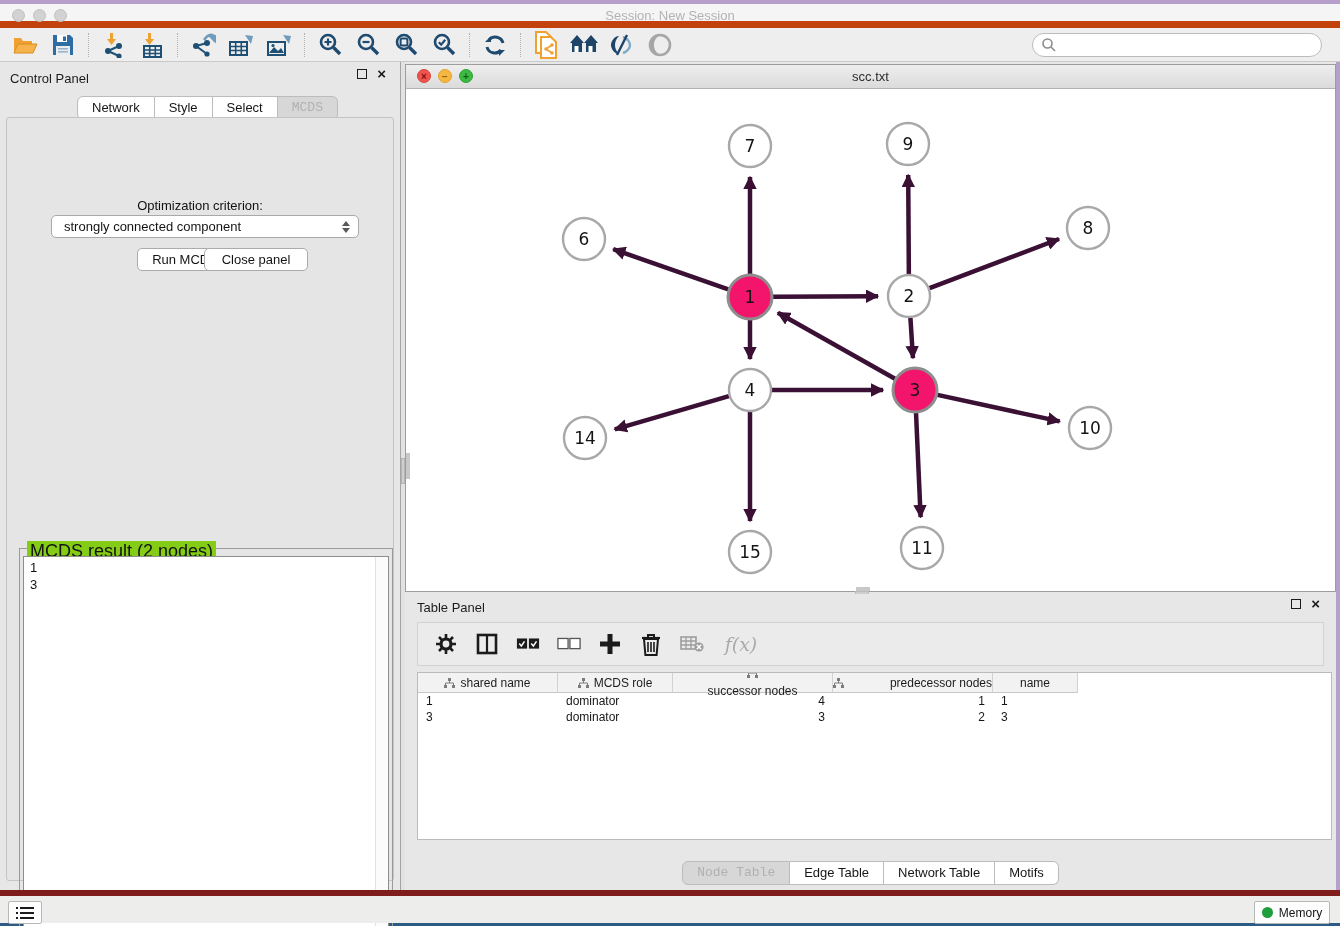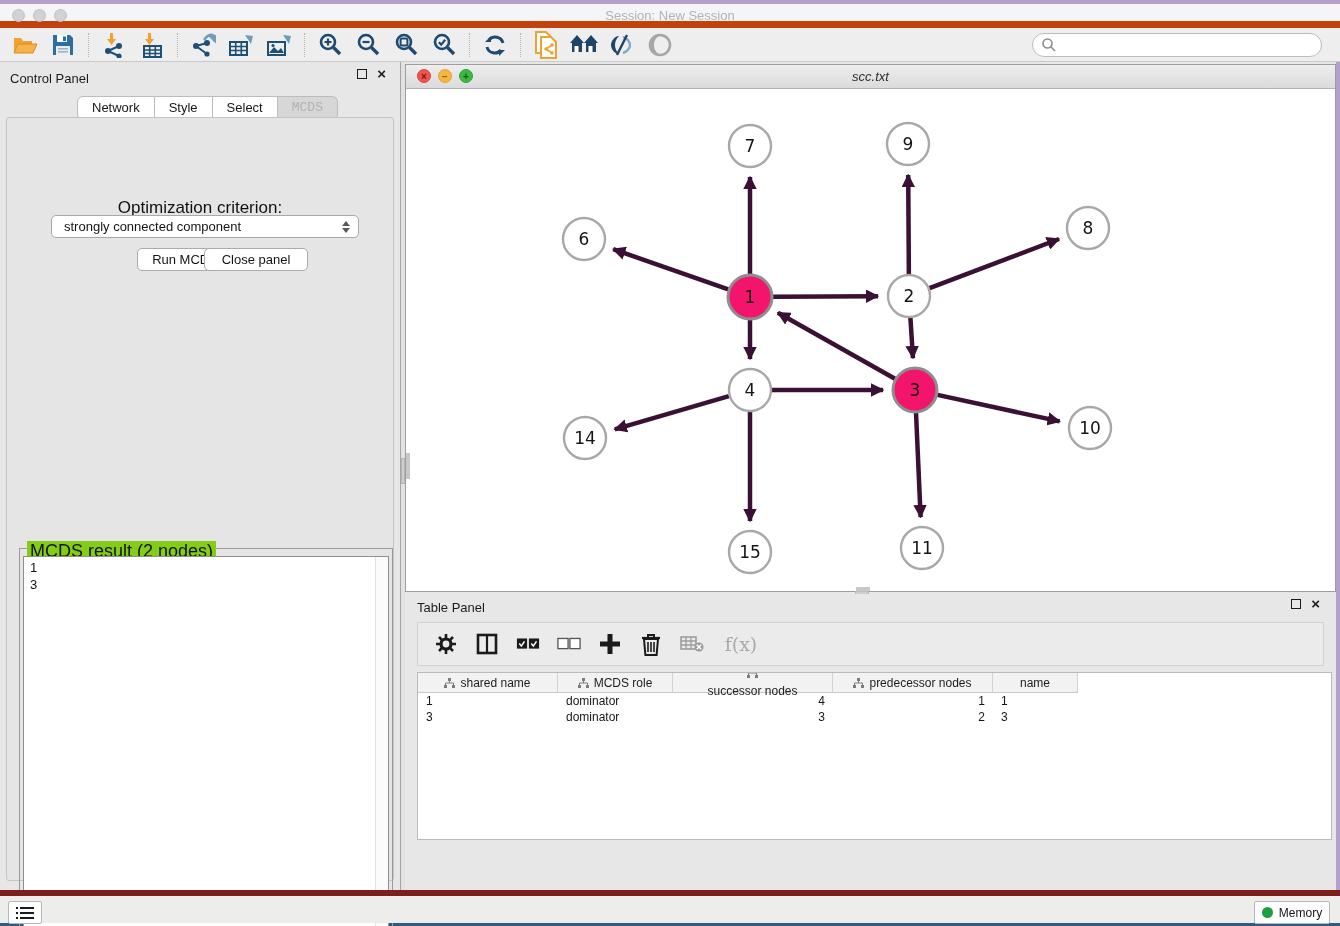--- a/index.html
+++ b/index.html
@@ -30,55 +30,55 @@
   .panel-head { position:absolute; left:10px; top:9px; font-size:13px; color:#1c1c1c; }
   .win-icons { position:absolute; top:7px; display:flex; gap:10px; align-items:center; }
   .ico-restore { width:10px; height:10px; border:1.6px solid #1b1b1b; display:inline-block; }
   .ico-close { font-size:15px; font-weight:bold; color:#1b1b1b; line-height:10px; }
   .segbar { position:absolute; display:flex; }
   .seg { font-size:13px; color:#161616; background:#fff; border:1px solid #bdbcbd; border-left:none; padding:3px 14px 4px 14px; cursor:default; }
   .seg:first-child { border-left:1px solid #bdbcbd; border-radius:6px 0 0 6px; }
   .seg:last-child { border-radius:0 6px 6px 0; }
   .seg.active { background:#d8d7d8; color:#b2b0b2;font-family:Liberation Mono, monospace; }
   .cp-content { position:absolute; left:6px; top:55px; width:388px; height:764px; background:#e6e5e6; border:1px solid #c5c4c5; border-radius:3px; }
-  .opt-label { position:absolute; left:0; width:100%; text-align:center; top:80px; font-size:17px; color:#111; }
+  .opt-label { position:absolute; left:0; width:100%; text-align:center; top:80px; font-size:13px; color:#111; }
   .selectbox { position:absolute; left:44px; top:97px; width:308px; height:23px; background:#fff; border:1px solid #aaa9aa; border-radius:5px; display:flex; align-items:center; padding:0 8px 0 12px; }
   .selectbox .val { flex:1; font-size:13px; color:#141414; }
   .stepper { display:flex; flex-direction:column; gap:2px; align-items:center; }
   .stepper .up { width:0; height:0; border-left:4px solid transparent; border-right:4px solid transparent; border-bottom:5px solid #5a5a5a; }
   .stepper .dn { width:0; height:0; border-left:4px solid transparent; border-right:4px solid transparent; border-top:5px solid #5a5a5a; }
   .btn { position:absolute; height:23px; background:#fff; border:1px solid #acabac; border-radius:5px; font-size:13px; color:#141414; display:flex; align-items:center; justify-content:center; }
   .groupbox { position:absolute; left:12px; top:430px; width:374px; height:384px; border:1px solid #9b9a9b; }
   .groupbox .legend { position:absolute; left:7px; top:-8px; background:#84cc16; padding:0 3px; font-size:18px; color:#131313; }
   .mcds-text { position:absolute; left:3px; top:7px; right:3px; bottom:3px; background:#fff; border:1px solid #8f8e8f; }
   .mcds-lines { position:absolute; left:6px; top:2px; font-size:13px; line-height:17px; color:#111; white-space:pre; }
   .mcds-scroll { position:absolute; right:0; top:0; bottom:0; width:13px; background:#fbfbfb; border-left:1px solid #e3e2e3; }
 
   
   .vsplit { left:400px; top:62px; width:5px; height:828px; background:#e3e2e3; border-left:1px solid #a5a4a5; }
   .vsplit .grab { position:absolute; left:0; top:396px; width:4px; height:26px; background:#cfcecf; border:1px solid #b5b4b5; }
   .hsplit-grab { left:855px; top:591px; width:14px; height:5px; background:#cfcecf; border:1px solid #bdbcbd; }
 
   
   .netwin { left:405px; top:64px; width:931px; height:528px; background:#fff; border:1px solid #9e9d9e; }
   .net-titlebar { position:absolute; left:0; top:0; right:0; height:24px; background:linear-gradient(#efeeef,#dcdbdc); border-bottom:1px solid #b3b2b3; }
-  .net-titlebar .title { position:absolute; left:0; right:0; top:4px; text-align:center; font-size:13px; color:#2d2d2d;font-style:italic; }
+  .net-titlebar .title { position:absolute; left:0; right:0; top:4px; text-align:center; font-size:13px; color:#2d2d2d; }
   .tl2 { width:14px; height:14px; border-radius:50%; font-size:10px; font-weight:bold; display:flex; align-items:center; justify-content:center; }
   .tl2.red { background:#ee544e; border:1px solid #d8443e; color:#7c100d; }
   .tl2.yel { background:#f5b73f; border:1px solid #e0a32e; color:#8a6116; }
   .tl2.grn { background:#3cb943; border:1px solid #2fa437; color:#0e5e12; }
   .net-canvas { position:absolute; left:0; top:24px; width:929px; height:502px; background:#fff; }
   .sb-left { position:absolute; left:0; top:388px; width:4px; height:26px; background:#c9c8c9; }
   .sb-bottom { position:absolute; left:450px; bottom:0; width:14px; height:4px; background:#c9c8c9; }
 
   
   .tpanel { left:405px; top:594px; width:931px; height:296px; background:#e8e7e8; }
   .tp-toolbar { position:absolute; left:12px; top:28px; width:907px; height:44px; background:#ecebec; border:1px solid #d3d2d3; display:flex; align-items:center; gap:17px; padding-left:16px; }
   .tp-tool { display:flex; align-items:center; justify-content:center; width:24px; height:24px; }
-  .fx { font-family:"DejaVu Serif", serif; font-size:19px; color:#aaa9aa; }
+  .fx { font-family:"DejaVu Serif", serif; font-style:italic; font-size:19px; color:#aaa9aa; }
   .dtable { position:absolute; left:12px; top:78px; width:915px; height:168px; background:#fff; border:1px solid #bcbbbc; overflow:hidden; }
   .thead { display:flex; height:20px; background:#f3f2f3; border-bottom:1px solid #c8c7c8; width:660px; }
   .th { display:flex; align-items:center; justify-content:center; gap:5px; font-size:12px; color:#1c1c1c; border-right:1px solid #d2d1d2; height:20px; }
   .tr { display:flex; height:16px; }
   .td { font-size:12px; color:#161616; height:16px; line-height:16px; padding:0 8px; white-space:nowrap; overflow:hidden; }
   .tab-row { position:absolute; left:0; right:0; top:267px; display:flex; justify-content:center; }
 
   
   .statusbar { left:0; top:890px; width:1340px; height:33px; background:#ededec; border-top:6px solid #7f1d1d; }
   .sbtn { position:absolute; background:#fdfdfd; border:1px solid #b9b8b9; border-radius:2px; display:flex; align-items:center; justify-content:center; gap:6px; }
@@ -457,21 +457,21 @@
                 <g fill="#7d7c7d">
                   <rect x="4" y="0" width="3" height="3"></rect>
                   <rect x="0" y="7" width="3" height="3"></rect>
                   <rect x="8" y="7" width="3" height="3"></rect>
                 </g>
                 <path d="M5.5 3v2M1.5 7V5h8v2" stroke="#7d7c7d" fill="none"></path>
               </svg>
             </span>
             <span>successor nodes</span>
           </div>
-          <div class="th" style="width: 160px;">
+          <div class="th" style="width: 160px; justify-content: space-between;">
             <span style="display: flex;">
               <svg width="11" height="11" viewBox="0 0 11 11">
                 <g fill="#7d7c7d">
                   <rect x="4" y="0" width="3" height="3"></rect>
                   <rect x="0" y="7" width="3" height="3"></rect>
                   <rect x="8" y="7" width="3" height="3"></rect>
                 </g>
                 <path d="M5.5 3v2M1.5 7V5h8v2" stroke="#7d7c7d" fill="none"></path>
               </svg>
             </span>
@@ -492,20 +492,28 @@
           <div class="tr">
             <div class="td" style="width: 140px; text-align: left;">3</div>
             <div class="td" style="width: 115px; text-align: left;">dominator</div>
             <div class="td" style="width: 160px; text-align: right;">3</div>
             <div class="td" style="width: 160px; text-align: right;">2</div>
             <div class="td" style="width: 85px; text-align: left;">3</div>
           </div>
         </div>
     </div>
 
+    <div class="tab-row">
+        <div class="segbar" style="position:static;" id="table-tabs">
+          <span class="seg active">Node Table</span>
+          <span class="seg">Edge Table</span>
+          <span class="seg">Network Table</span>
+          <span class="seg">Motifs</span>
+        </div>
+      </div>
   </div>
 
   <div class="abs statusbar">
     <div class="sbtn" style="left:8px; top:5px; width:34px; height:23px;">
       <svg width="18" height="14" viewBox="0 0 18 14">
           <g fill="#1b1b1b">
             <rect x="0" y="1" width="2" height="2"></rect>
             <rect x="0" y="6" width="2" height="2"></rect>
             <rect x="0" y="11" width="2" height="2"></rect>
             <rect x="4" y="1" width="14" height="2"></rect>

